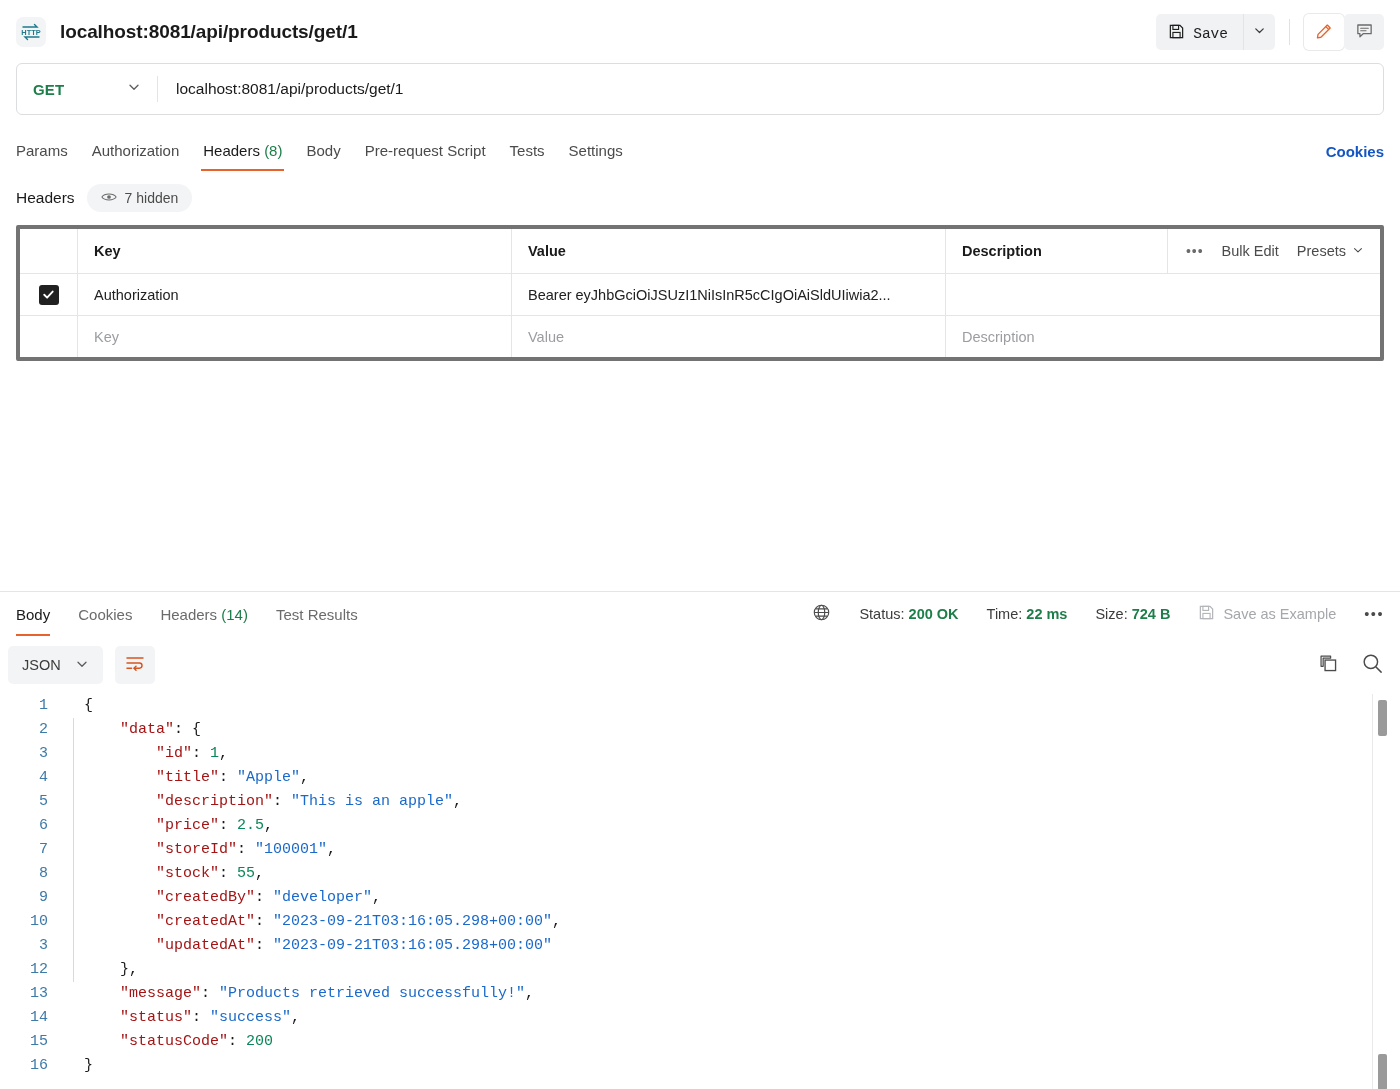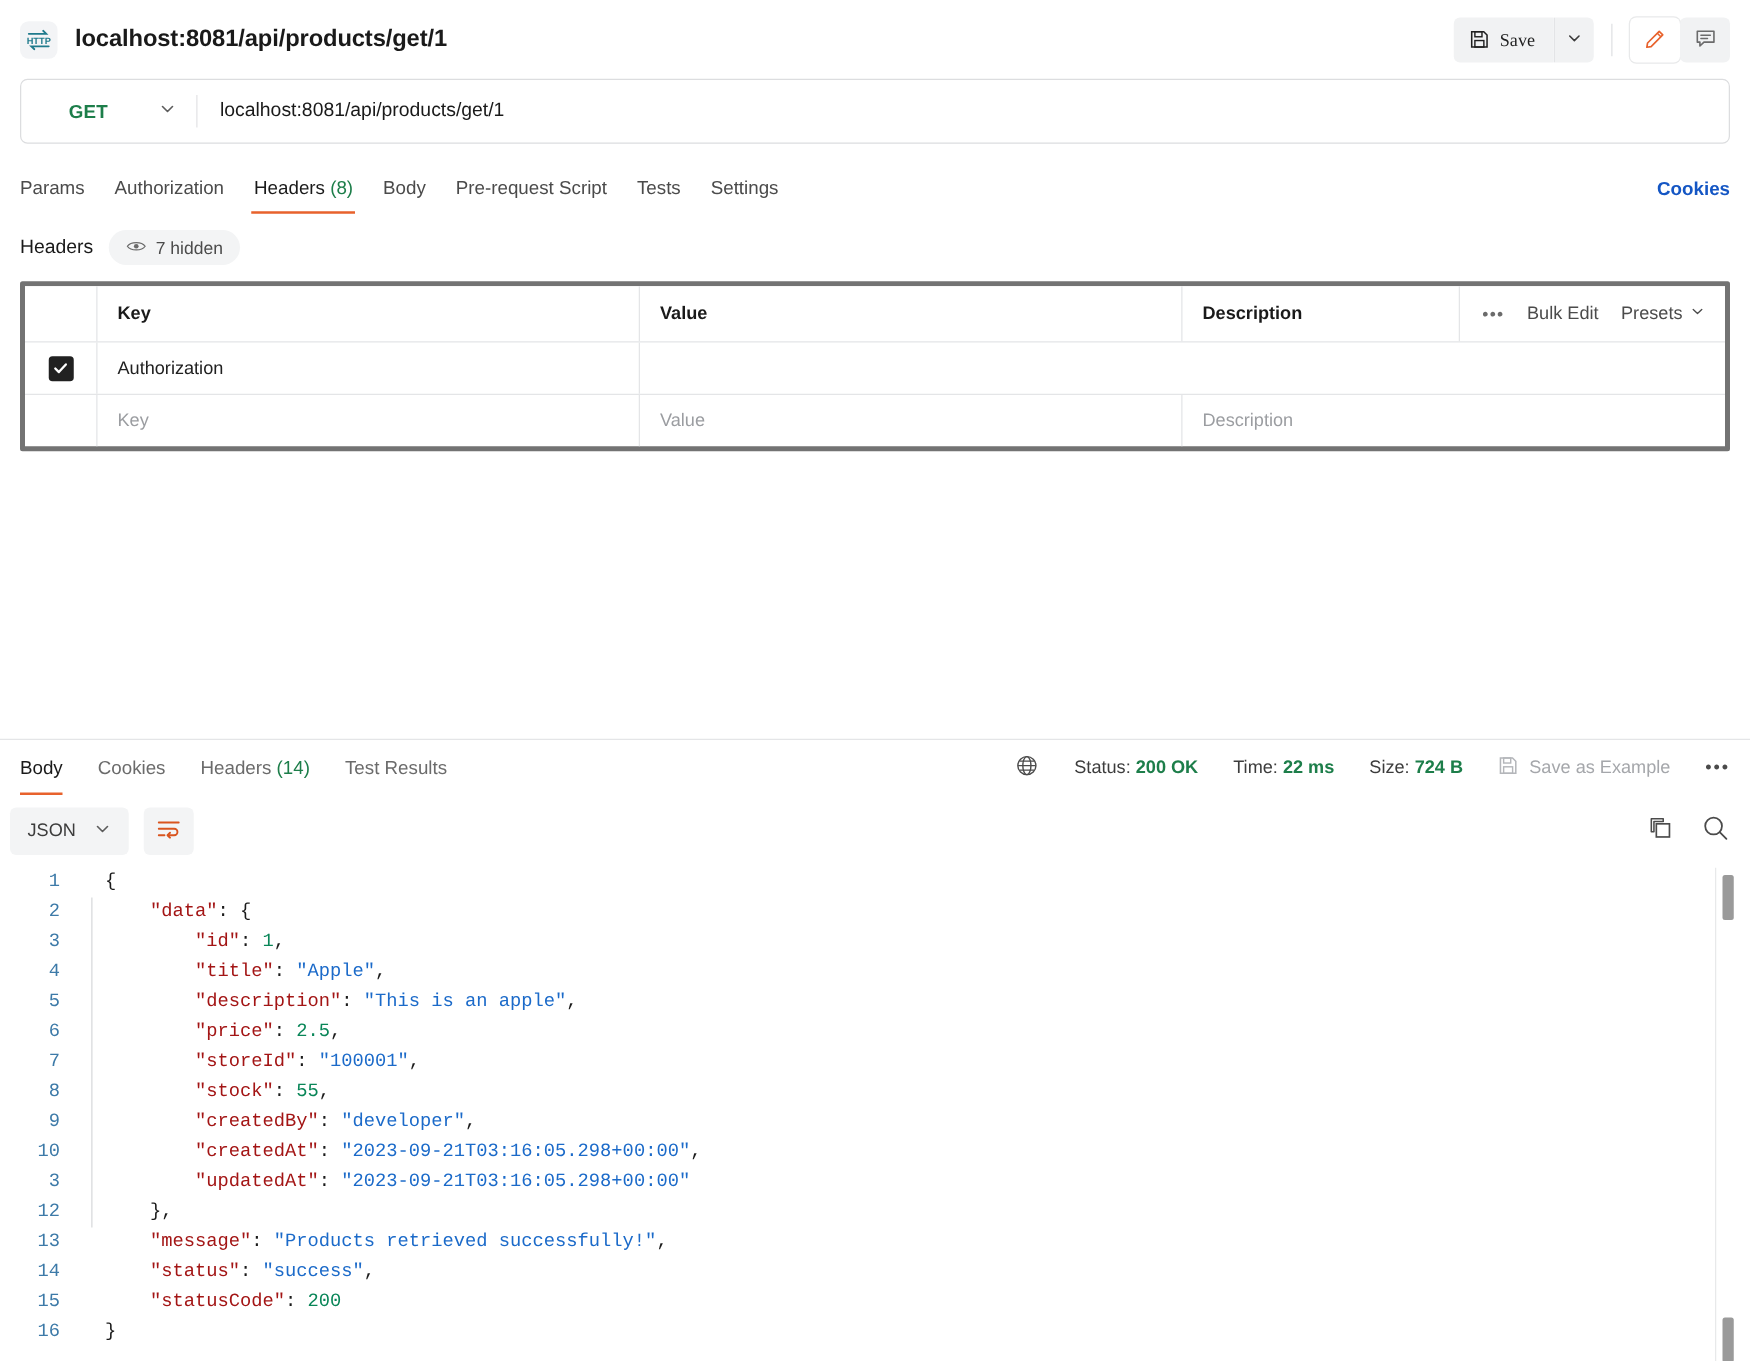--- a/index.html
+++ b/index.html
@@ -42,21 +42,21 @@
   }
   .save-group { display: flex; align-items: stretch; }
   .save-btn {
     background: #f1f2f3;
     border: none;
     border-radius: 5px 0 0 5px;
     height: 36px;
     padding: 4px 15px 0 12px;
     display: flex; align-items: center; gap: 8px;
     font-size: 14.5px; color: #1f1f1f;
-    font-family: Liberation Serif, serif;
+    font-family: Liberation Mono, monospace;
     cursor: pointer;
   }
   .save-caret {
     background: #f1f2f3;
     border: none;
     border-left: 1px solid #e3e4e6;
     border-radius: 0 5px 5px 0;
     height: 36px; width: 32px;
     display: flex; align-items: center; justify-content: center;
     cursor: pointer;
@@ -95,21 +95,20 @@
     height: 100%;
     display: flex;
     align-items: center;
     padding: 0 16px;
     cursor: pointer;
     position: relative;
   }
   .method-label {
     font-size: 15px; font-weight: 700; color: #1d7e4a;
     letter-spacing: 0.2px;
-    margin-left: 22px;
   }
   .method .caret { margin-left: auto; }
   .method-sep { width: 1px; height: 26px; background: #e3e4e6; }
   .url-input {
     flex: 1;
     height: 100%;
     border: none; outline: none;
     padding: 0 18px;
     font-size: 15.5px;
     font-family: inherit;
@@ -480,20 +479,21 @@
 
   <div class="hrow">
     <div class="hcell c-check">
       <div class="cbox">
         <svg width="13" height="13" viewBox="0 0 14 14">
             <path d="M2.4 7.3 L5.5 10.4 L11.5 3.8" fill="none" stroke="#ffffff" stroke-width="2" stroke-linecap="round" stroke-linejoin="round"></path>
           </svg>
       </div>
     </div>
     <div class="hcell c-key">Authorization</div>
+    <div class="hcell c-val">Bearer eyJhbGciOiJSUzI1NiIsInR5cCIgOiAiSldUIiwia2...</div>
     <div class="hcell c-desc"></div>
   </div>
 
   <div class="hrow">
     <div class="hcell c-check"></div>
     <div class="hcell c-key placeholder">Key</div>
     <div class="hcell c-val placeholder">Value</div>
     <div class="hcell c-desc placeholder">Description</div>
   </div>
 </div>

